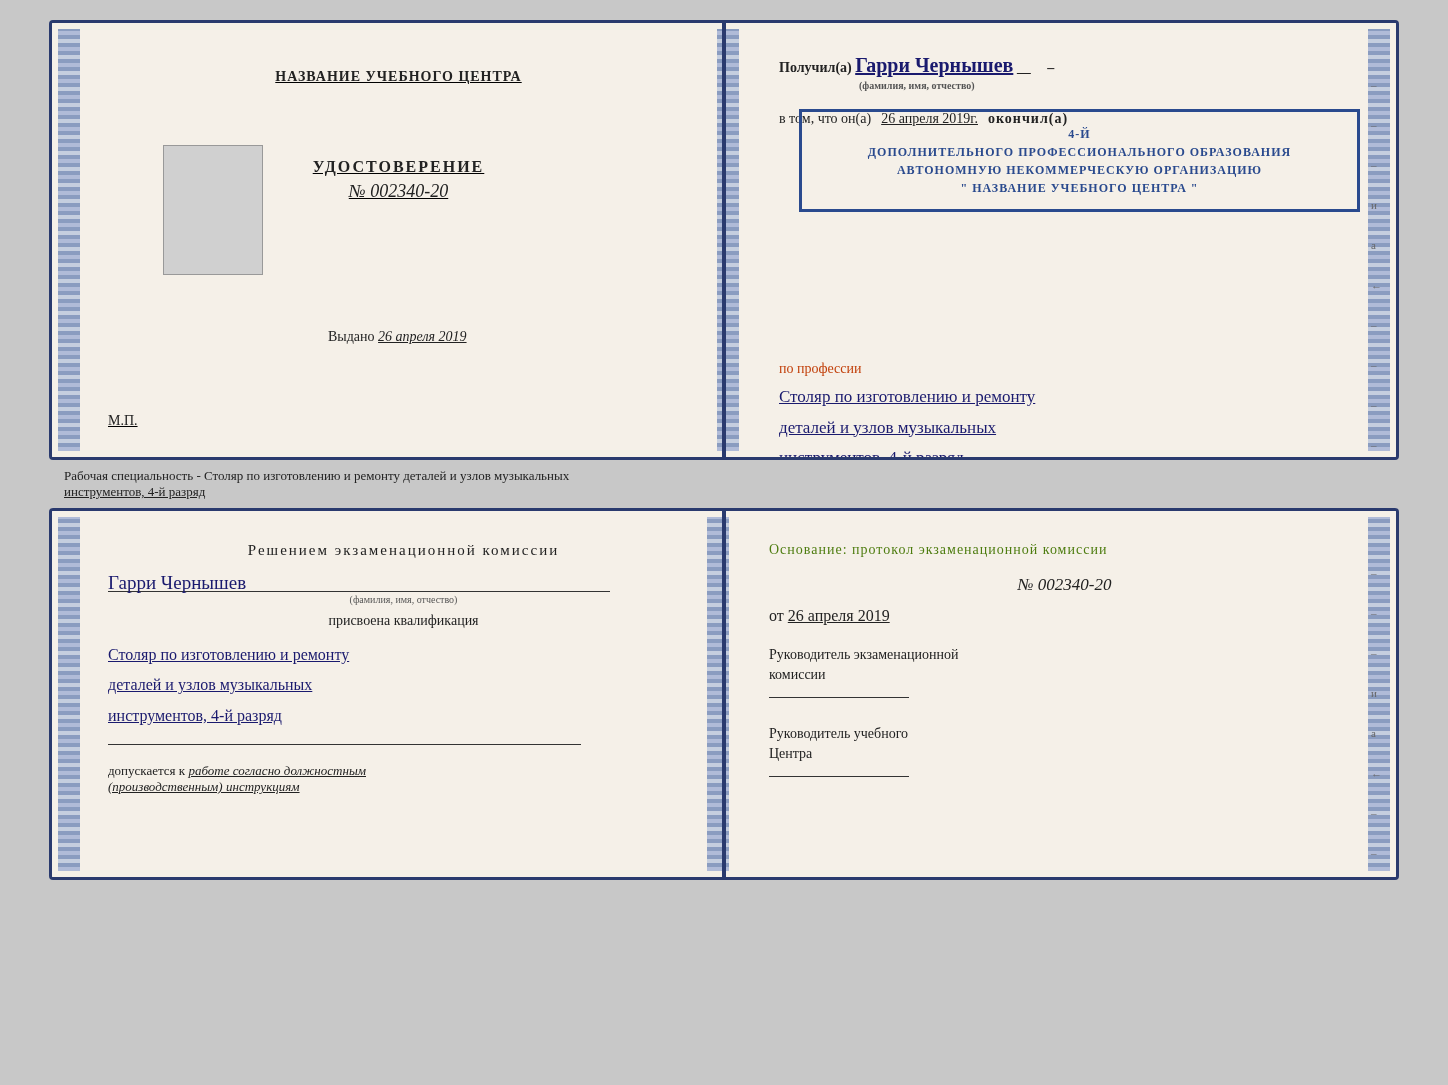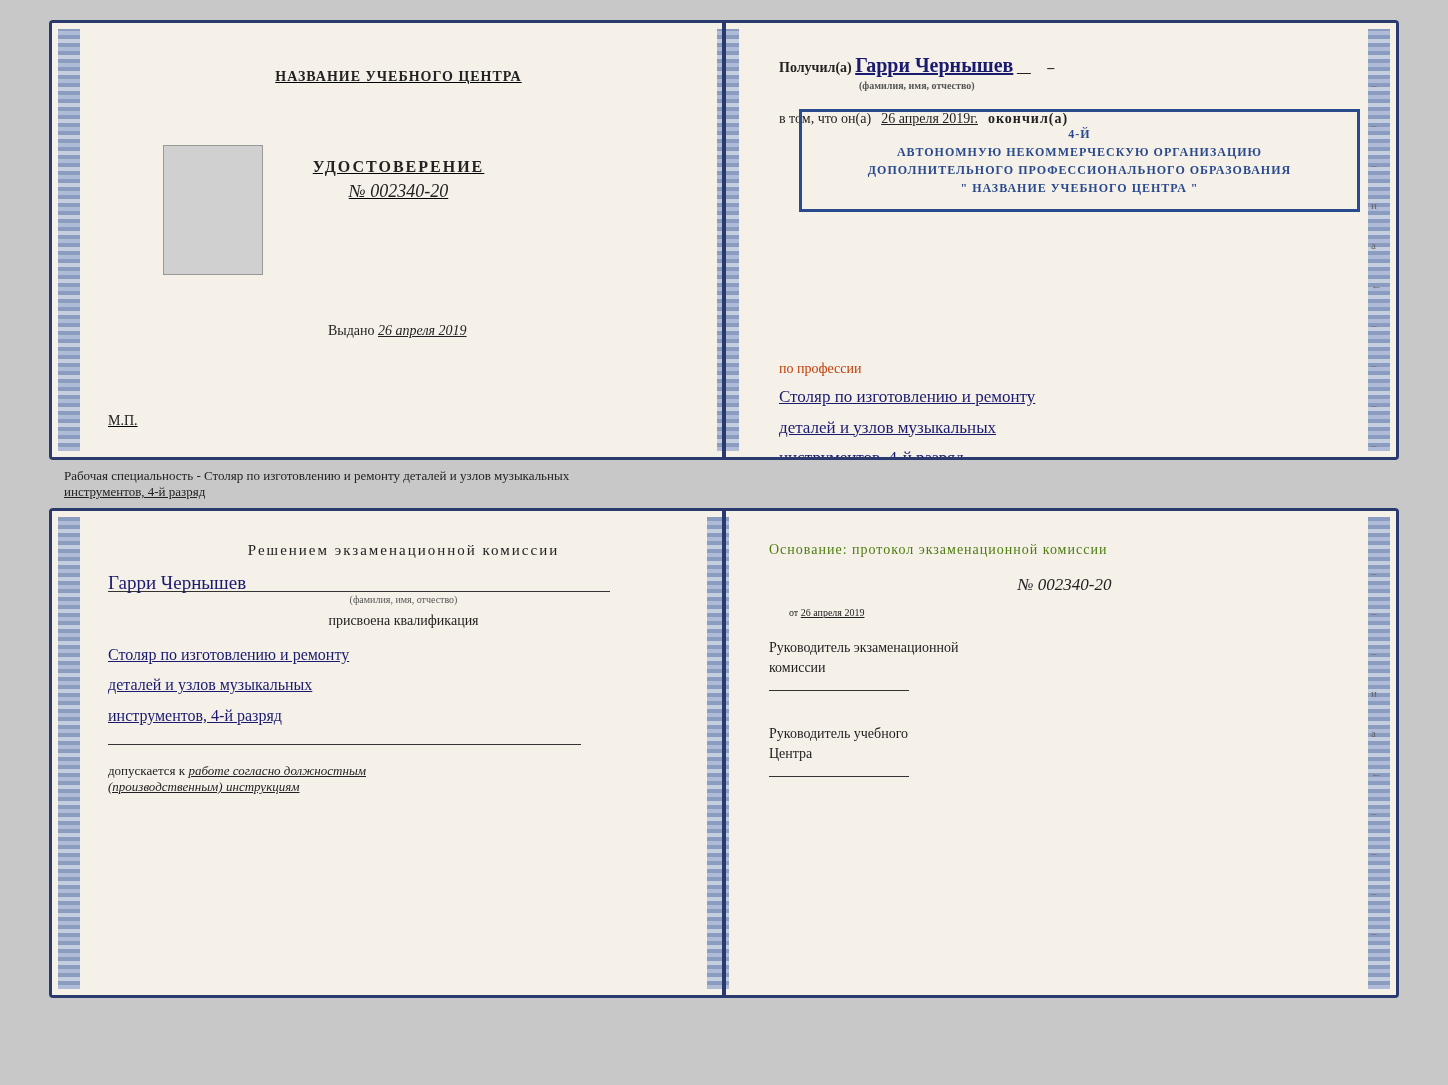--- a/index.html
+++ b/index.html
@@ -32,21 +32,21 @@
       border-radius: 4px;
       position: relative;
       overflow: hidden;
     }
 
     .booklet-top {
       height: 440px;
     }
 
     .booklet-bottom {
-      height: 490px;
+      height: 372px;
       justify-content: space-between;
     }
 
     
     .booklet::before {
       content: '';
       position: absolute;
       left: 50%;
       top: 0;
       bottom: 0;
@@ -352,44 +352,43 @@
 
     .protocol-number {
       font-size: 17px;
       font-style: italic;
       color: #222;
       text-align: center;
       margin-top: 5px;
     }
 
     .ot-line {
-      font-size: 10px;
-      color: #222;
-      margin-left: 20px;
+      font-size: 16px;
+      color: #222;
     }
 
     .predsedatel-block {
       margin-top: 8px;
     }
 
     .predsedatel-text {
       font-size: 14px;
       color: #222;
       line-height: 1.4;
     }
 
     .sign-blank {
       border-bottom: 1px solid #333;
       width: 140px;
       display: inline-block;
       margin-top: 8px;
     }
 
     .rukovoditel-block {
-      margin-top: 17px;
+      margin-top: 10px;
     }
 
     .rukovoditel-text {
       font-size: 14px;
       color: #222;
       line-height: 1.4;
     }
 
     
     .margin-dashes {
@@ -414,21 +413,21 @@
     <div class="page page-left top-left">
       <div class="center-title">НАЗВАНИЕ УЧЕБНОГО ЦЕНТРА</div>
 
       <div class="udostoverenie-block">
         <span class="udostoverenie-label">УДОСТОВЕРЕНИЕ</span>
         <span class="udostoverenie-number">№ 002340-20</span>
       </div>
 
       <div style="position:relative; width:100%; height:80px;">
         <div class="photo-placeholder"></div>
-        <div class="vydano-line" style="position:absolute; bottom:16px; left:110px;">
+        <div class="vydano-line" style="position:absolute; bottom:10px; left:110px;">
           <span>Выдано</span>
           <span class="vydano-underline">26 апреля 2019</span>
         </div>
       </div>
 
       <div class="mp-line" style="align-self:flex-start; margin-top:5px;">М.П.</div>
     </div>
 
     <div class="page page-right top-right">
 
@@ -442,22 +441,22 @@
       </div>
 
       <div class="vtom-line" style="margin-top:8px; display:flex; align-items:center; gap:10px; flex-wrap:wrap;">
         <span>в том, что он(а)</span>
         <span class="date-underline">26 апреля 2019г.</span>
         <span style="font-size:14px; font-weight:bold; letter-spacing:1px;">окончил(а)</span>
       </div>
 
       <div class="stamp-block">
         <span class="stamp-text razryad">4-й</span>
+        <div class="stamp-text">ДОПОЛНИТЕЛЬНОГО ПРОФЕССИОНАЛЬНОГО ОБРАЗОВАНИЯ</div>
         <div class="stamp-text">АВТОНОМНУЮ НЕКОММЕРЧЕСКУЮ ОРГАНИЗАЦИЮ</div>
-        <div class="stamp-text">ДОПОЛНИТЕЛЬНОГО ПРОФЕССИОНАЛЬНОГО ОБРАЗОВАНИЯ</div>
         <div class="stamp-text">" НАЗВАНИЕ УЧЕБНОГО ЦЕНТРА "</div>
       </div>
 
       <div style="margin-top: 200px;">
         <div class="po-professii">по профессии</div>
         <div class="handwritten-profession">
           <div>Столяр по изготовлению и ремонту</div>
           <div>деталей и узлов музыкальных</div>
           <div>инструментов, 4-й разряд</div>
         </div>

